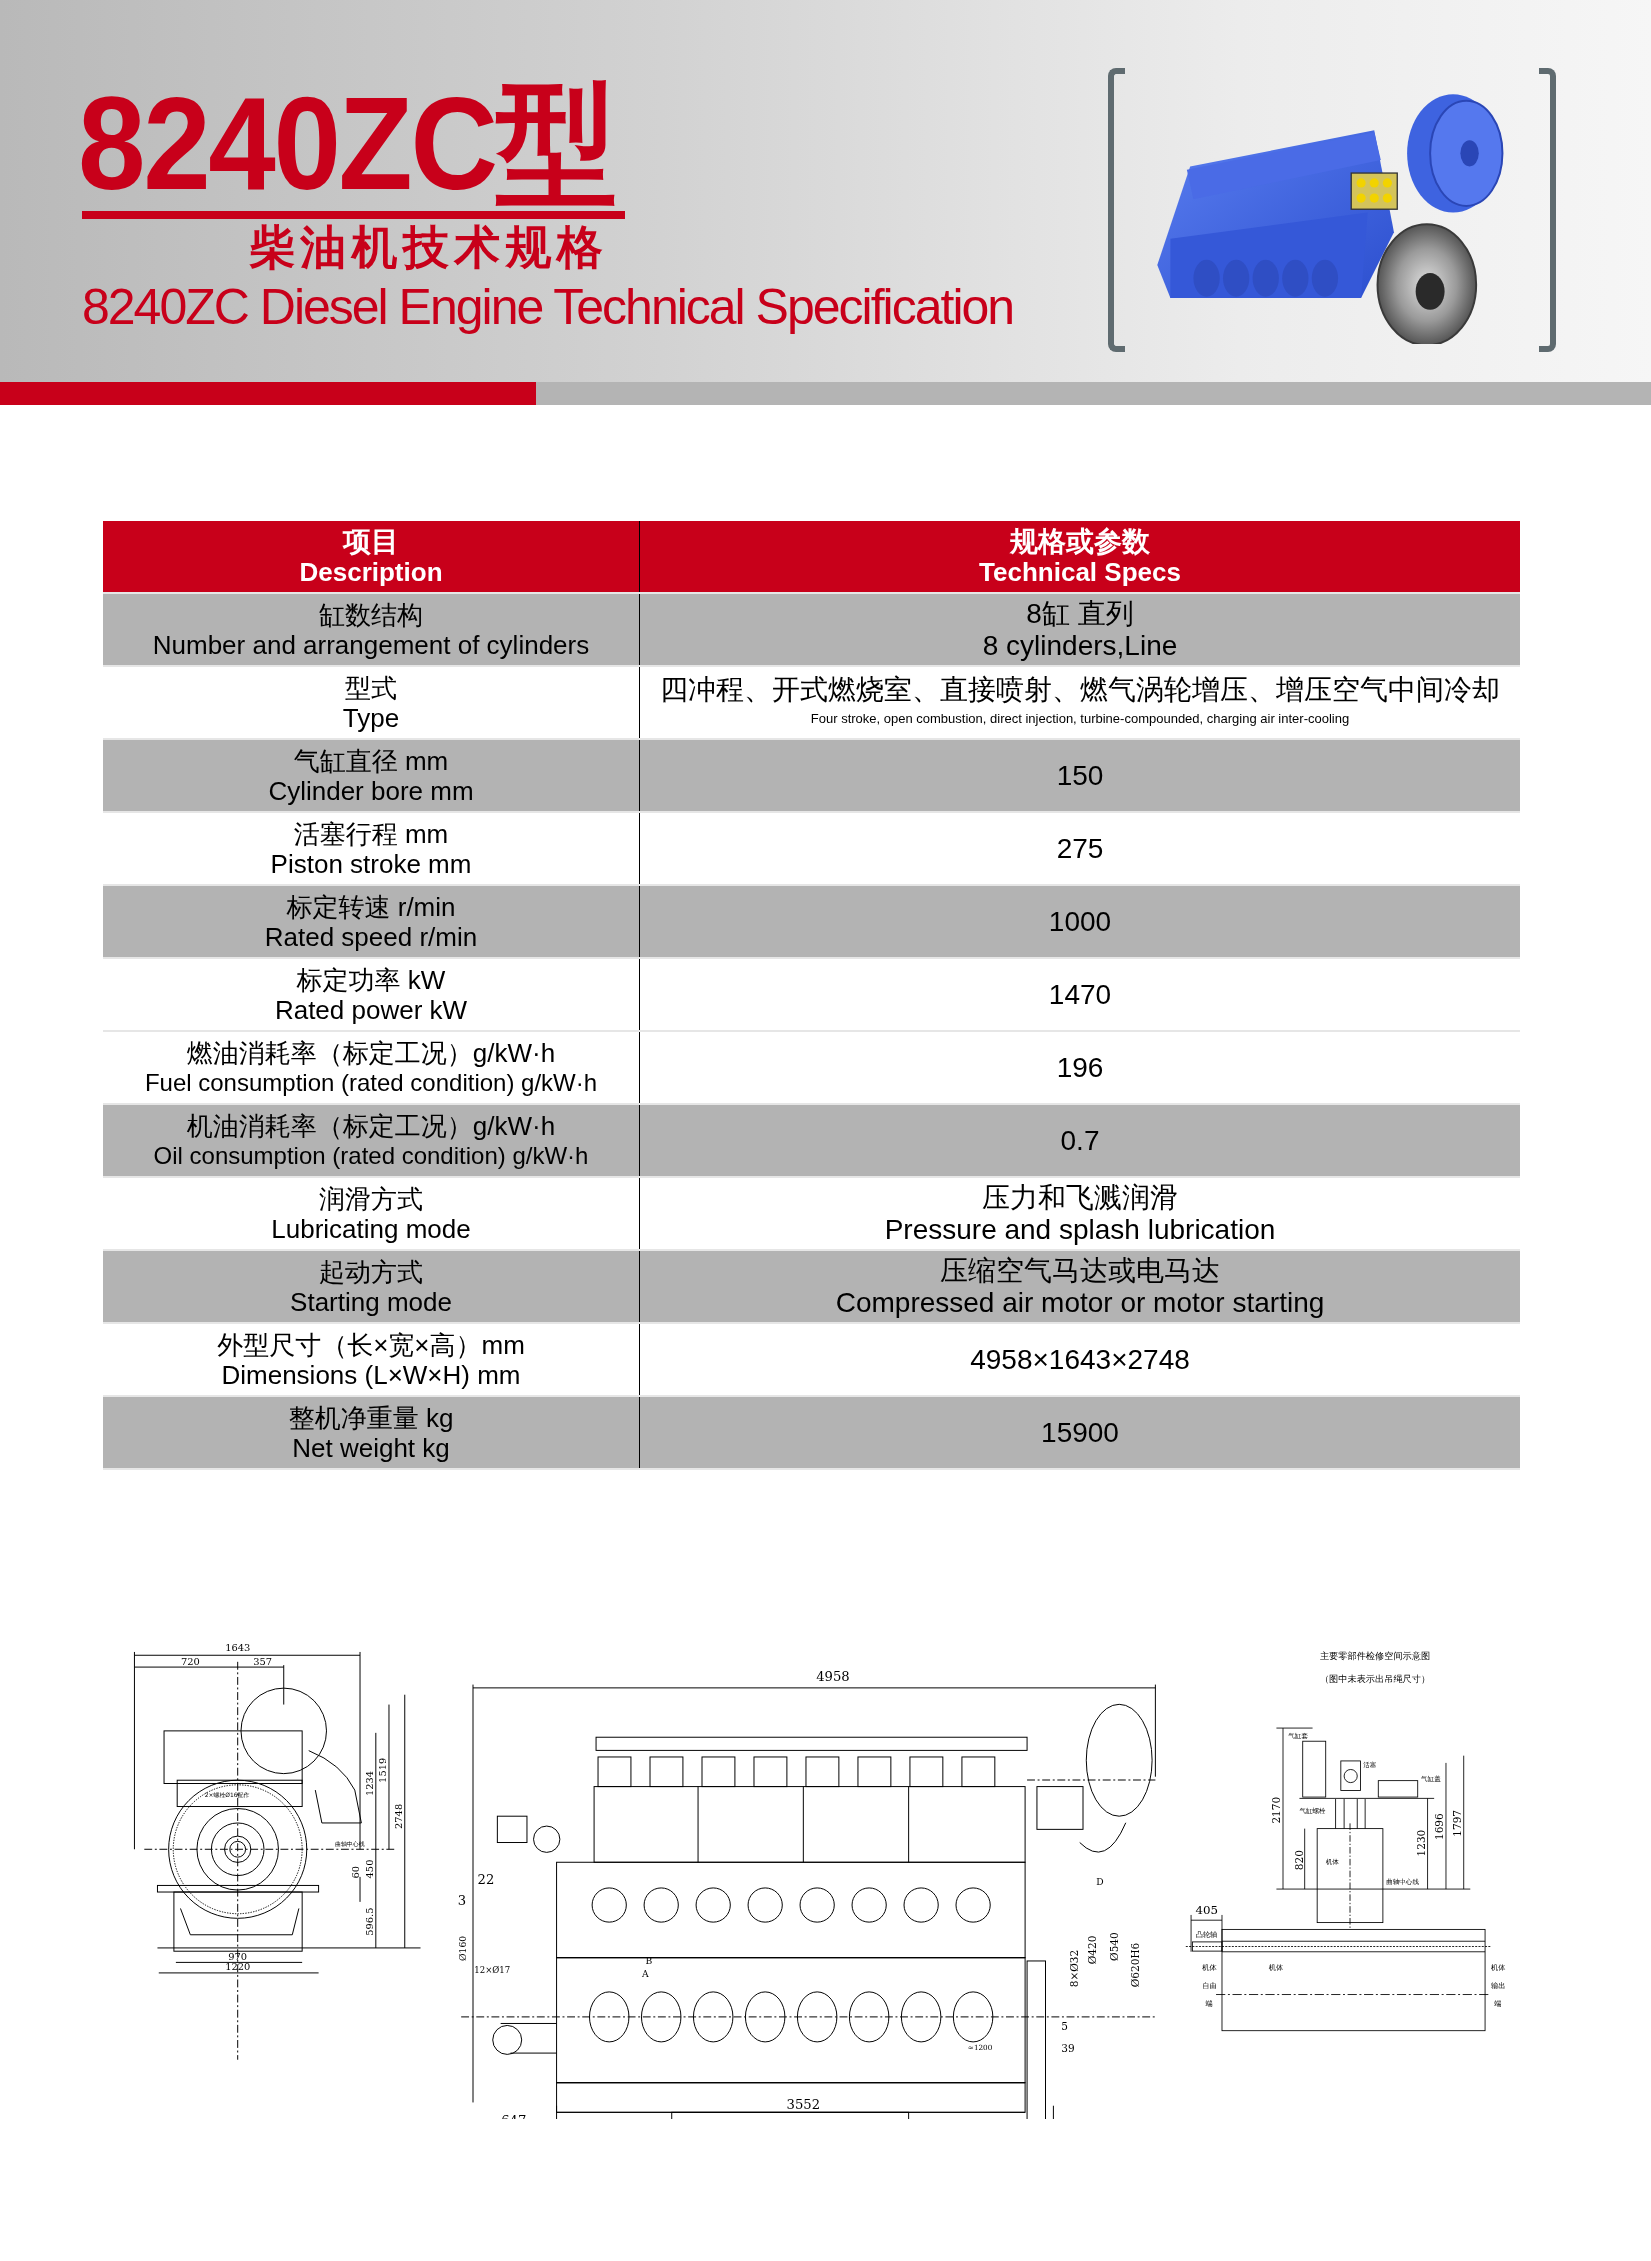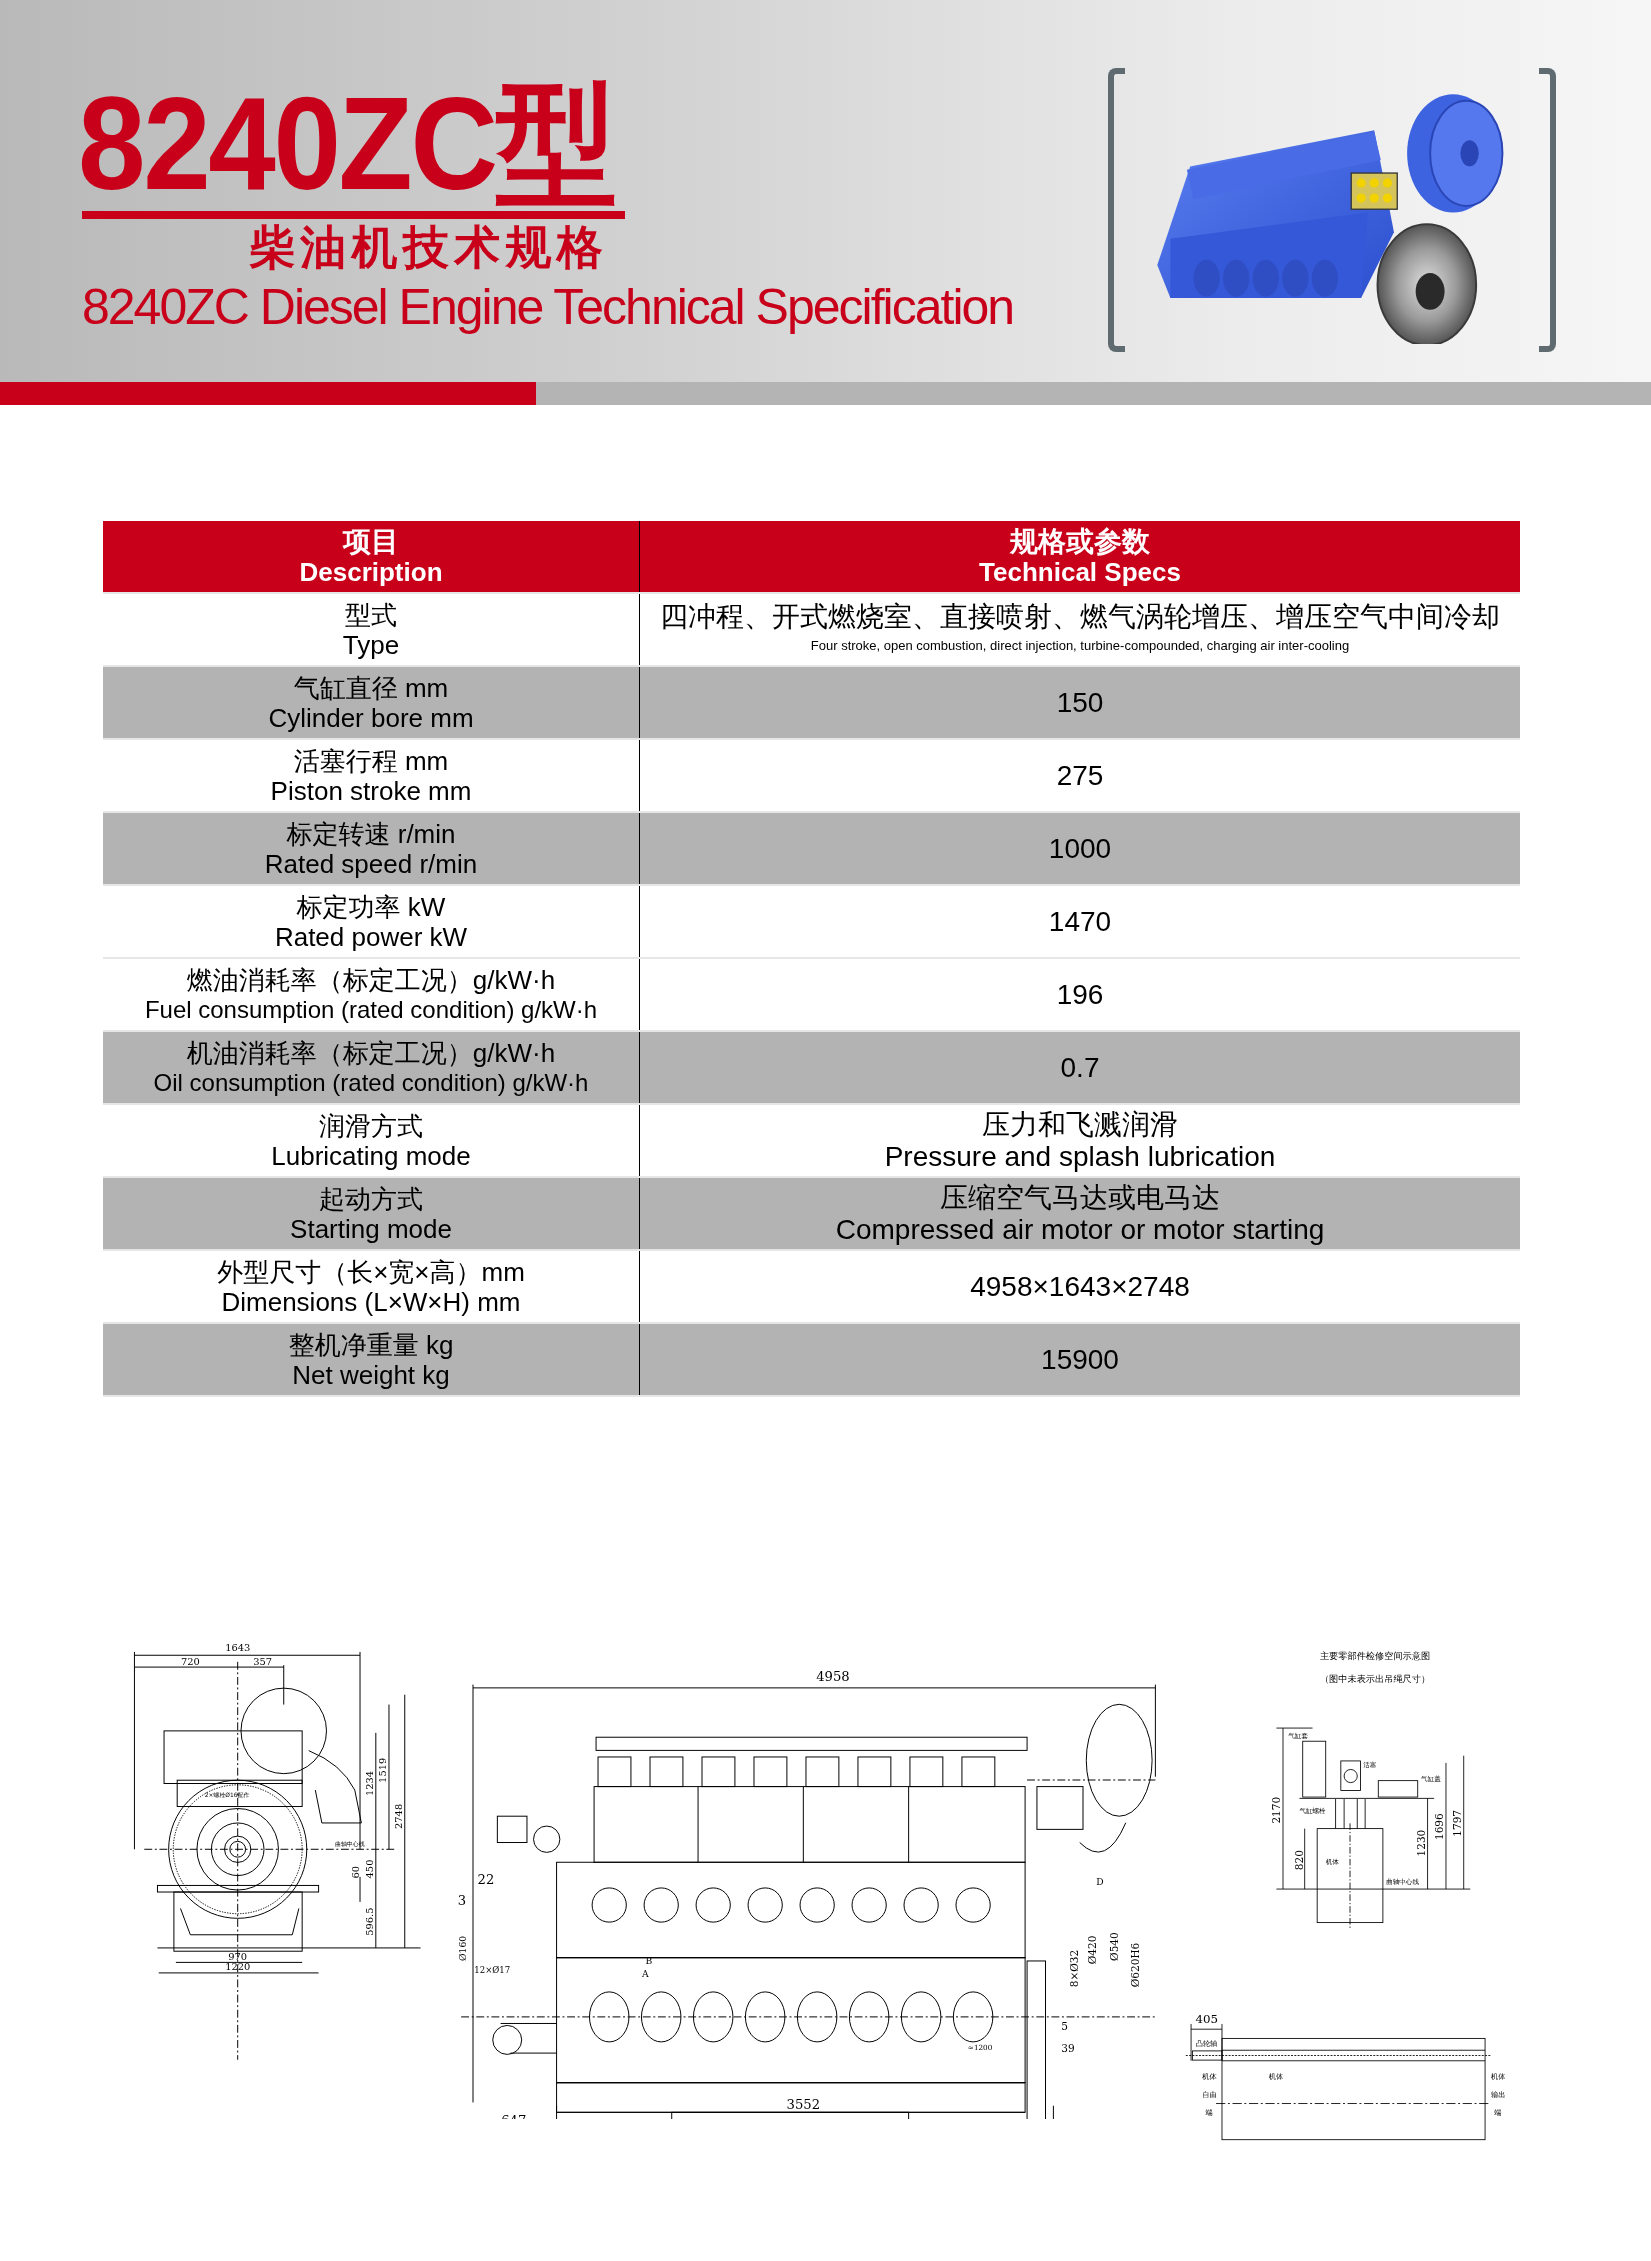--- a/index.html
+++ b/index.html
@@ -96,20 +96,30 @@
         <span class="hdr-cn">项目</span>
         <span class="hdr-en">Description</span>
       </th>
       <th>
         <span class="hdr-cn">规格或参数</span>
         <span class="hdr-en">Technical Specs</span>
       </th>
     </tr>
   </thead>
   <tbody>
+    <tr class="gray">
+      <td class="c1">
+          <span class="l1">缸数结构</span>
+          <span class="l2">Number and arrangement of cylinders</span>
+        </td>
+      <td>
+          <span class="val">8缸  直列</span>
+          <span class="val">8 cylinders,Line</span>
+        </td>
+    </tr>
     <tr class="white">
       <td class="c1">
           <span class="l1">型式</span>
           <span class="l2">Type</span>
         </td>
       <td>
           <span class="val">四冲程、开式燃烧室、直接喷射、燃气涡轮增压、增压空气中间冷却</span>
           <span class="l2 small">Four stroke, open combustion, direct injection, turbine-compounded, charging air inter-cooling</span>
         </td>
     </tr>
@@ -387,21 +397,21 @@
       <text x="78" y="170">气缸套</text>
       <text x="192" y="215">活塞</text>
       <text x="280" y="235">气缸盖</text>
       <text x="95" y="285">气缸螺栓</text>
       <text x="135" y="362">机体</text>
       <text x="227" y="392">曲轴中心线</text>
     </g>
   </svg>
 </div>
 
-<div class="drawing" style="left:1171px;top:1995px;width:369px;height:171px;">
+<div class="drawing" style="left:1171px;top:1886px;width:369px;height:171px;">
   <svg width="369" height="171" viewBox="0 0 560 260" stroke="#000" fill="none" stroke-width="1.3">
     <line x1="30" y1="52" x2="77" y2="52"></line>
     <line x1="30" y1="44" x2="30" y2="100"></line>
     <line x1="77" y1="44" x2="77" y2="100"></line>
     <rect x="77" y="66" width="400" height="154"></rect>
     <line x1="77" y1="84" x2="477" y2="84"></line>
     <line x1="77" y1="100" x2="477" y2="100"></line>
     <line x1="22" y1="92" x2="485" y2="92" stroke-dasharray="3,2"></line>
     <rect x="32" y="85" width="45" height="14"></rect>
     <line x1="68" y1="165" x2="485" y2="165" stroke-dasharray="14,4,3,4"></line>

